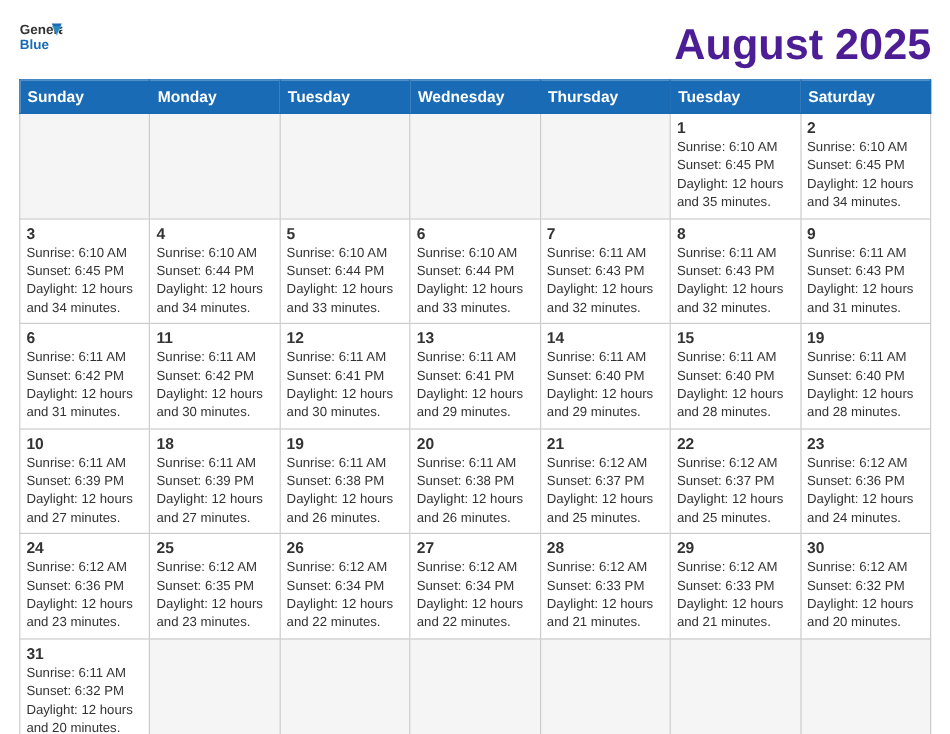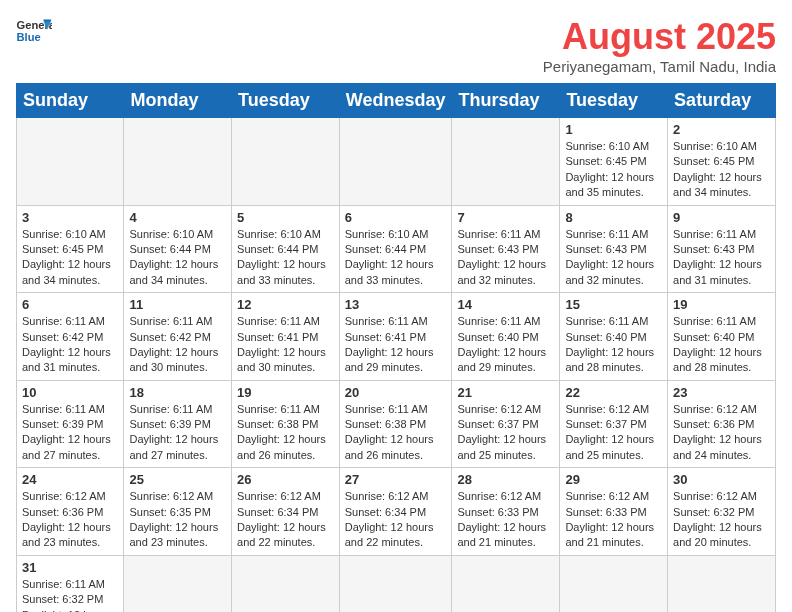--- a/index.html
+++ b/index.html
@@ -24,35 +24,36 @@
     .logo-icon {
       width: 36px;
       height: 28px;
     }
     .title-block {
       text-align: right;
     }
     .cal-title {
       font-size: 36px;
       font-weight: bold;
-      color: #ef4444;
+      color: #4c1d95;
+      text-align: center;
     }
     .cal-subtitle {
       font-size: 15px;
       color: #555;
     }
     .calendar {
       width: 100%;
       border-collapse: collapse;
       border: 1px solid #ccc;
     }
     .calendar th {
       background-color: #1a6bb5;
       color: #fff;
-      font-size: 18px;
+      font-size: 13px;
       font-weight: bold;
       padding: 6px 6px;
       border: 1px solid #1a6bb5;
       text-align: left;
     }
     .calendar td {
       border: 1px solid #ccc;
       vertical-align: top;
       padding: 4px 5px;
       width: calc(100% / 7);
@@ -89,21 +90,20 @@
   <div class="logo">
     <svg class="logo-icon" viewBox="0 0 50 40">
       <text x="0" y="18" font-size="16" font-weight="bold" fill="#333">General</text>
       <text x="0" y="35" font-size="16" font-weight="bold" fill="#1a6bb5">Blue</text>
       <polygon points="38,5 50,5 44,18" fill="#1a6bb5"></polygon>
       <polygon points="38,8 50,8 44,20" fill="#3399cc" opacity="0.6"></polygon>
     </svg>
   </div>
   <div class="title-block">
     <div class="cal-title">August 2025</div>
-    <div class="cal-subtitle">Periyanegamam, Tamil Nadu, India</div>
   </div>
 </div>
 
 <table class="calendar">
   <thead>
     <tr>
     <th>Sunday</th>
         <th>Monday</th>
         <th>Tuesday</th>
         <th>Wednesday</th>

